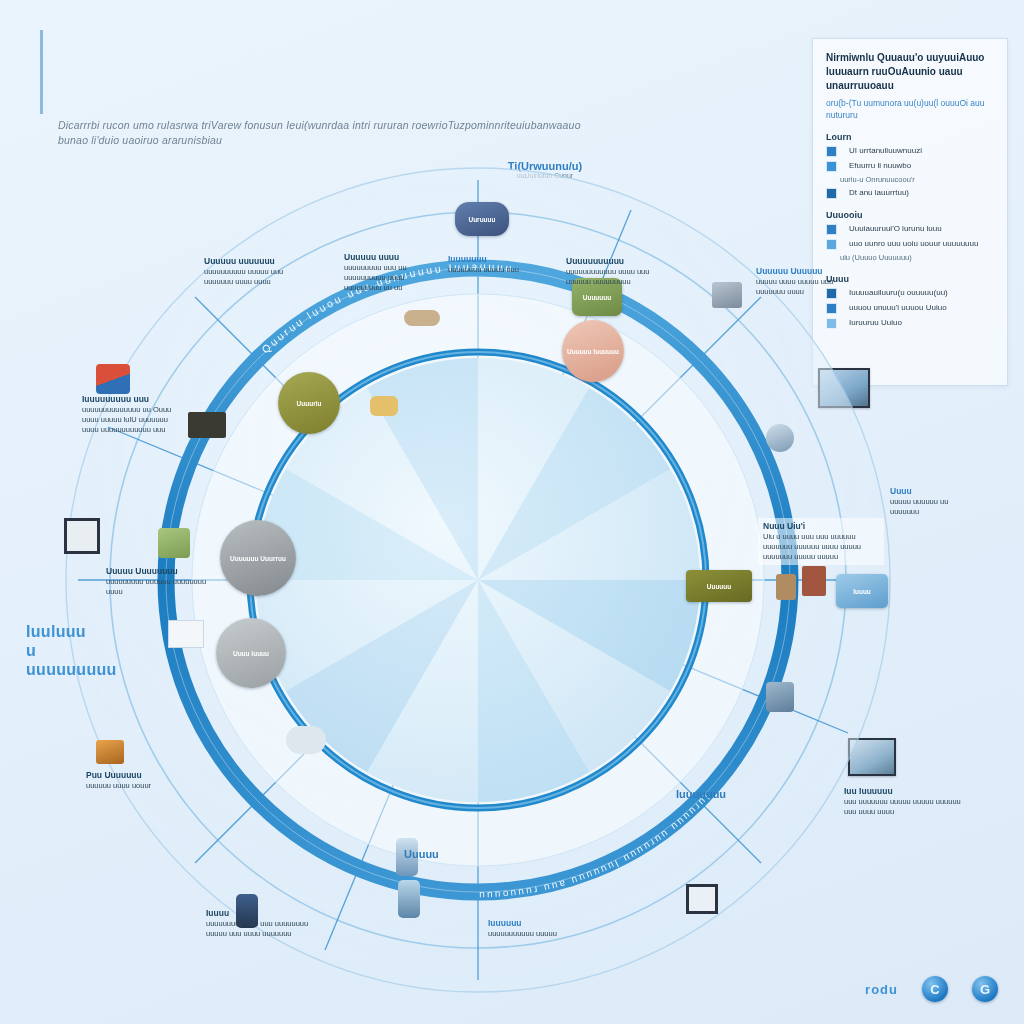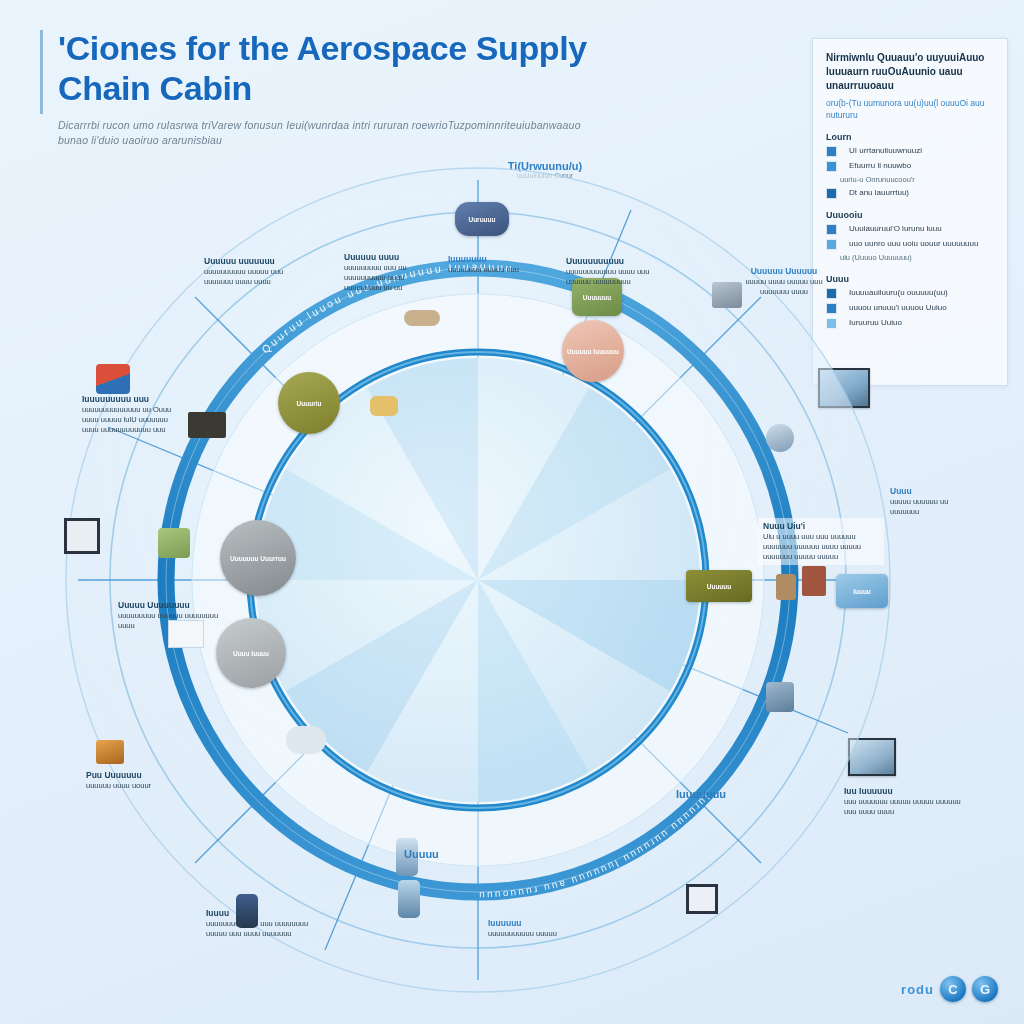--- a/index.html
+++ b/index.html
@@ -79,36 +79,35 @@
   
   .ic{position:absolute;filter:blur(.3px);}
 
   
   .node{position:absolute;display:flex;align-items:center;justify-content:center;
         font-size:6.5px;color:#fff;text-align:center;line-height:7px;
         font-weight:bold;filter:blur(.25px);box-shadow:0 1px 3px rgba(40,70,100,.35);}
   .node.circ{border-radius:50%;}
 
   
-  .logo{position:absolute;right:26px;bottom:22px;display:flex;align-items:center;gap:6px;}
+  .logo{position:absolute;right:26px;bottom:22px;display:flex;align-items:center;gap:24px;}
   .logo-txt{font-size:13px;font-weight:bold;color:#3f93d4;letter-spacing:1px;filter:blur(.35px);}
   .logo-mark{width:26px;height:26px;border-radius:50%;
      background:radial-gradient(circle at 35% 30%,#7fc2ef,#1e7ac4 70%,#13559a);
      display:flex;align-items:center;justify-content:center;
      color:#eaf5ff;font-size:13px;font-weight:bold;box-shadow:0 1px 3px rgba(20,60,100,.4);}
 </style>
 </head>
 <body>
 
 <div id="stage">
 
   <div class="title-bar">
       <i></i>
     </div>
-  <div class="title">'Ciones for the Aerospace Supply Chain Cabin</div>
   <div class="subtitle">Dicarrrbi rucon umo rulasrwa triVarew fonusun Ieui(wunrdaa intri rururan roewrioTuzpominnriteuiubanwaauo bunao li'duio uaoiruo ararunisbiau</div>
   <div class="sub-kicker">
     <span>Ti(Urwuunu/u)</span>
     <small>uuUuiriuiun Cunur</small>
   </div>
 
   <div class="legend">
     <div class="lg-head">Nirmiwnlu Quuauu'o uuyuuiAuuo luuuaurn ruuOuAuunio uauu unaurruuoauu</div>
     <div class="lg-sub">oru(b-(Tu uumunora uu(u)uu(l ouuuOi auu nutururu</div>
     <div id="legend-sections">
@@ -281,21 +280,21 @@
   </div>
   <div class="callout" style="left:448px;top:254px;width:90px;">
     <div class="co-hd b">Iuuuuuuu</div>
     <div class="co-txt">uuuuuuuu uuuuu uuu</div>
   </div>
   <div class="callout" style="left:566px;top:256px;width:108px;">
     <div class="co-hd">Uuuuuuuuuuu</div>
     <div class="co-txt">uuuuuuuuuuuu uuuu uuu
 uuuuuu uuuuuuuuu</div>
   </div>
-  <div class="callout" style="left:732px;top:266px;width:104px;text-align:center;">
+  <div class="callout" style="left:756px;top:266px;width:104px;">
     <div class="co-hd b">Uuuuuu Uuuuuu</div>
     <div class="co-txt">uuuuu uuuu uuuuu
 uuu uuuuuuu uuuu</div>
   </div>
   <div class="callout" style="left:890px;top:486px;width:82px;">
     <div class="co-hd b">Uuuu</div>
     <div class="co-txt">uuuuu uuuuuu
 uu uuuuuuu</div>
   </div>
   <div class="callout co-box" style="left:758px;top:518px;width:116px;">
@@ -310,40 +309,43 @@
 uuuuu uuuuuu uuu
 uuuu uuuu</div>
   </div>
   <div class="callout" style="left:82px;top:394px;width:104px;">
     <div class="co-hd">Iuuuuuuuuu uuu</div>
     <div class="co-txt">uuuuuuuuuuuuuu uu
 Ouuu uuuu uuuuu
 lulU uuuuuuu uuuu
 uuuuuuuuuuuu uuu</div>
   </div>
-  <div class="callout" style="left:118px;top:566px;width:108px;margin-top:34px;">
+  <div class="callout" style="left:106px;top:566px;width:108px;">
     <div class="co-hd">Uuuuu Uuuuuuuu</div>
     <div class="co-txt">uuuuuuuuu uuuuuu
 uuuuuuuu uuuu</div>
   </div>
   <div class="callout" style="left:86px;top:770px;width:100px;">
     <div class="co-hd">Puu Uuuuuuu</div>
     <div class="co-txt">uuuuuu uuuu uouur</div>
   </div>
   <div class="callout" style="left:206px;top:908px;width:108px;">
     <div class="co-hd">Iuuuu</div>
     <div class="co-txt">uuuuuuuuu uuu uuu
 uuuuuuuu uuuuu uuu
 uuuu uuuuuuu</div>
   </div>
   <div class="callout" style="left:488px;top:918px;width:100px;">
     <div class="co-hd b">Iuuuuuu</div>
     <div class="co-txt">uuuuuuuuuuu uuuuu</div>
   </div>
 
+  <div class="big-label" style="left:26px;top:622px;width:170px;white-space:pre-line;">Iuuluuu
+u
+uuuuuuuuu</div>
   <div class="mid-label" style="left:676px;top:788px;width:120px;">Iuuuuuuu</div>
   <div class="mid-label" style="left:404px;top:848px;width:110px;">Uuuuu</div>
 
   <div class="logo">
     <span class="logo-txt">rodu</span>
     <span class="logo-mark">C</span>
     <span class="logo-mark">G</span>
   </div>
 
 </div>

